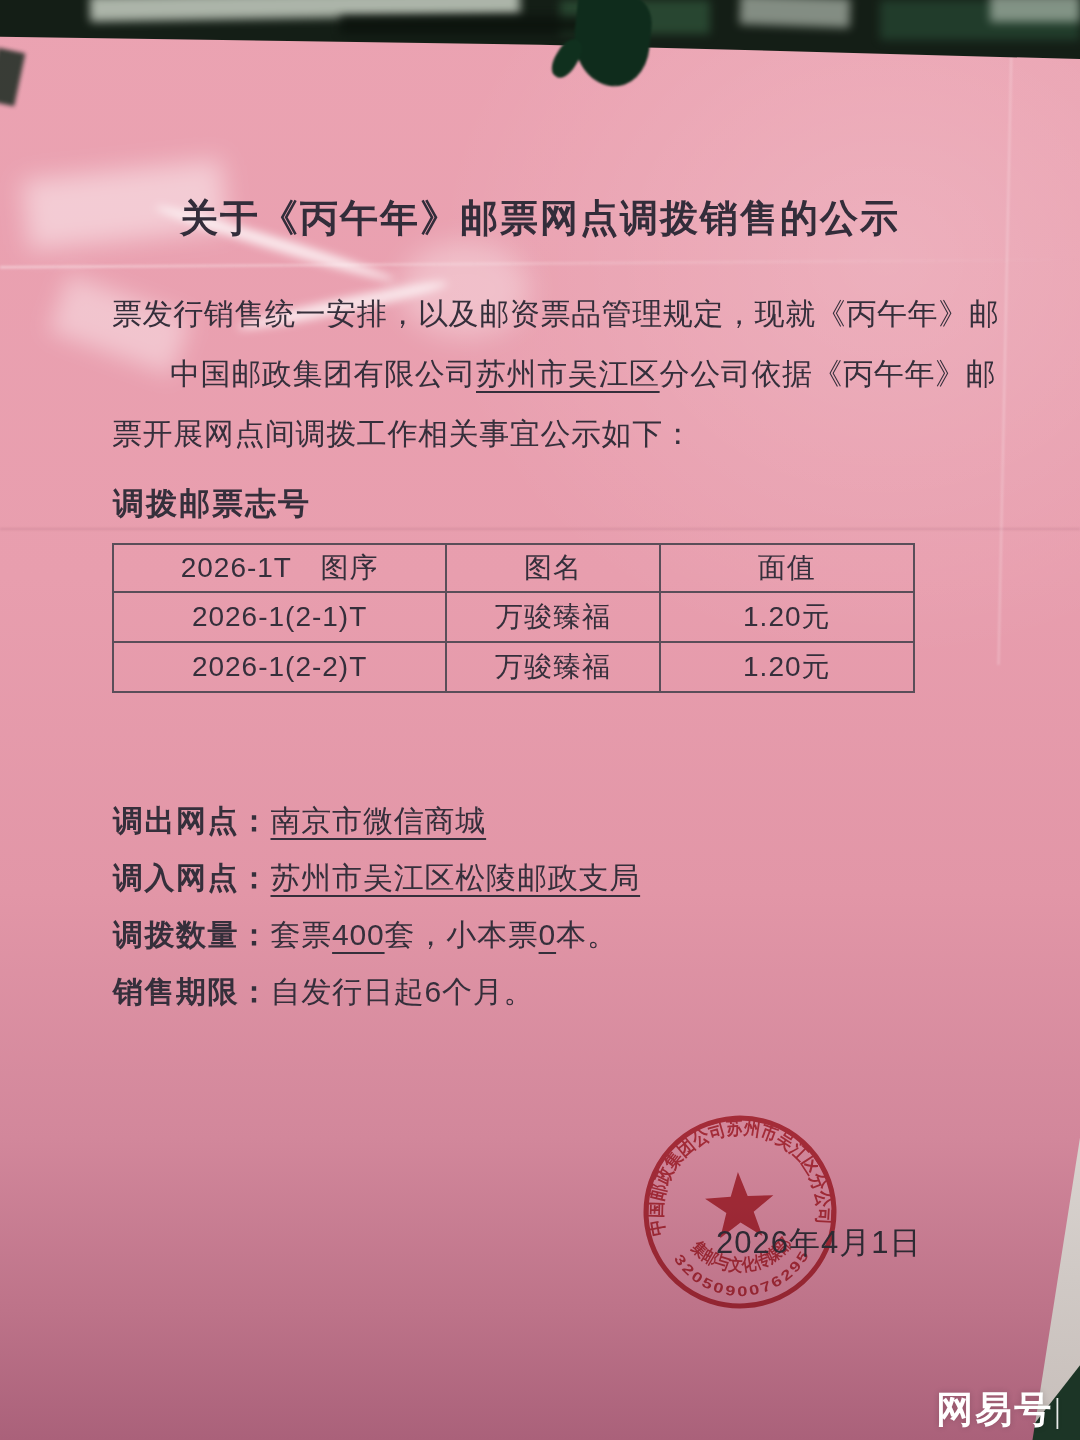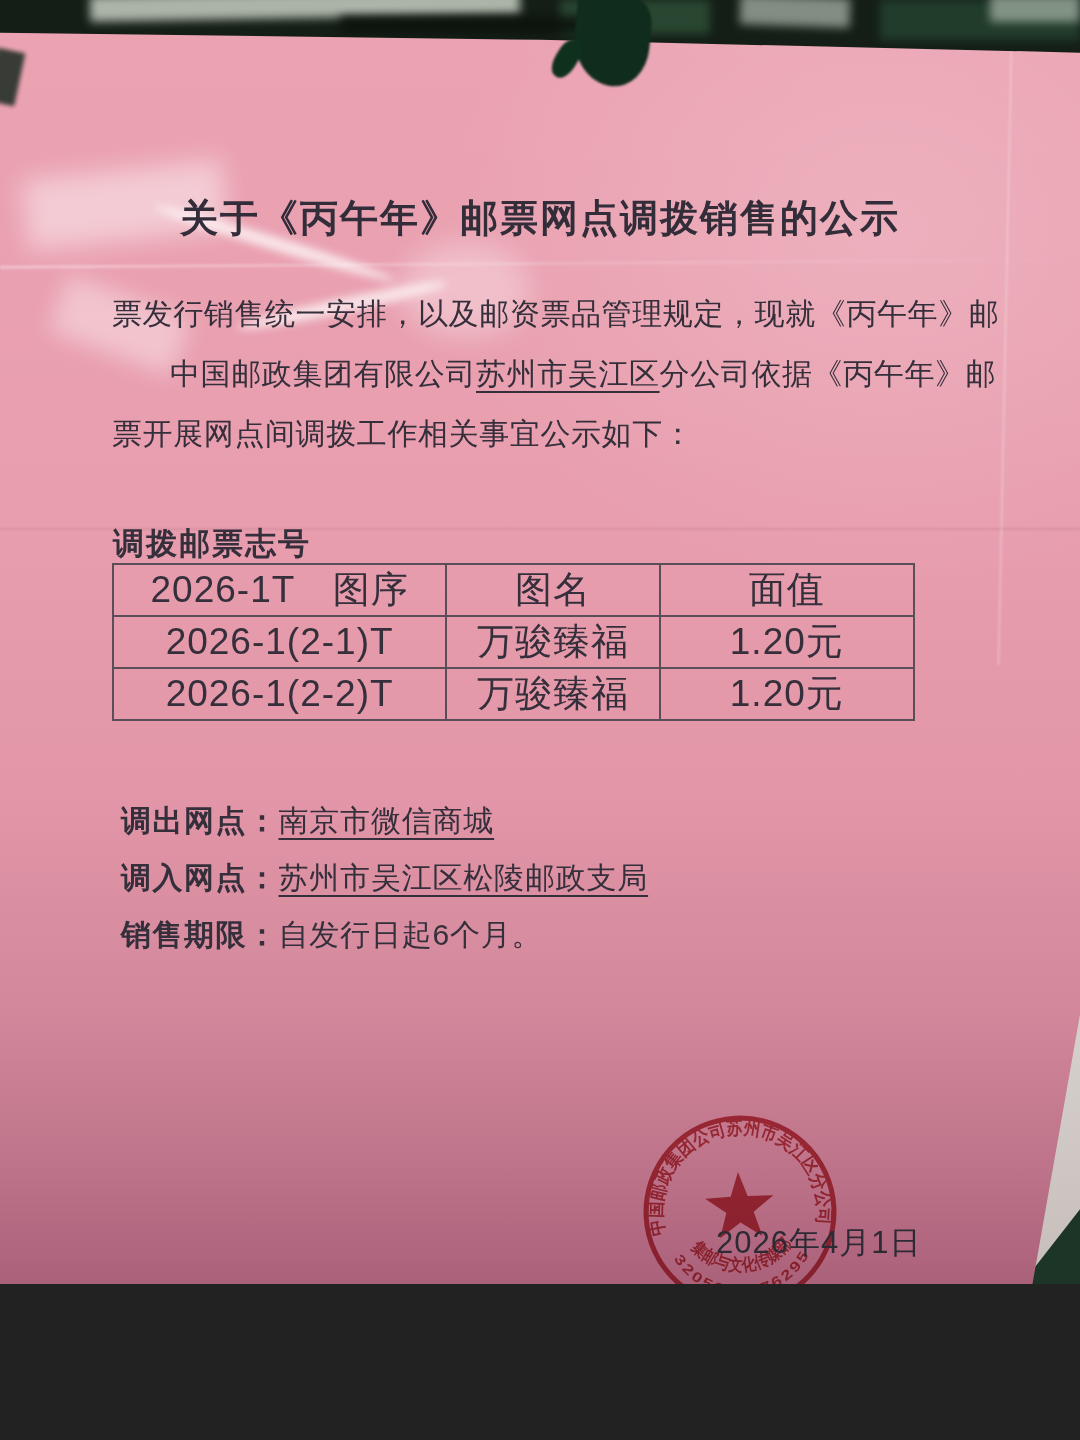--- a/index.html
+++ b/index.html
@@ -1,17 +1,17 @@
 <!DOCTYPE html>
 <html><head>
 <meta charset="utf-8">
 <style>
   html,body{margin:0;padding:0;background:#222;}
   *{box-sizing:border-box;font-family:"Liberation Sans",sans-serif;}
-  .stage{position:relative;width:1080px;height:1284px;overflow:hidden;background:#4d7c0f;}
+  .stage{position:relative;width:1080px;height:1440px;overflow:hidden;background:#4d7c0f;}
 
   
   .shelf{position:absolute;left:0;top:0;right:0;height:78px;background:#141e16;overflow:hidden;}
   .shelf .streak{position:absolute;filter:blur(5px);}
   .s1{left:90px;top:-8px;width:430px;height:26px;background:#dfe7da;opacity:.75;transform:rotate(-1deg);}
   .s2{left:560px;top:0;width:150px;height:34px;background:#2e5138;opacity:.8;}
   .s3{left:740px;top:-4px;width:110px;height:30px;background:#dfe8dc;opacity:.55;transform:rotate(2deg);}
   .s4{left:880px;top:0;width:200px;height:40px;background:#24422f;opacity:.85;}
   .s5{left:340px;top:16px;width:260px;height:18px;background:#0c130d;opacity:.9;}
   .s6{left:990px;top:-6px;width:90px;height:28px;background:#e2eadf;opacity:.5;}
@@ -48,28 +48,28 @@
     transform:rotate(12deg);filter:blur(2px);opacity:.85;}
 
   
   .title{position:absolute;left:0;right:0;top:193px;text-align:center;
     font-size:38px;font-weight:700;letter-spacing:2px;color:#332d3a;}
   .para{position:absolute;left:112px;top:284px;width:860px;font-size:30px;letter-spacing:.6px;font-weight:500;}
   .para .line{height:60px;line-height:60px;white-space:nowrap;}
   .indent{display:inline-block;width:58px;}
   .u{text-decoration:underline;text-underline-offset:7px;text-decoration-thickness:2px;}
 
-  .section-head{position:absolute;left:113px;top:483px;font-size:31px;font-weight:700;letter-spacing:2px;margin-top:40px;}
+  .section-head{position:absolute;left:113px;top:483px;font-size:31px;font-weight:700;letter-spacing:2px;}
 
   table.stamps{position:absolute;left:112px;top:543px;width:803px;border-collapse:collapse;
-    font-size:37px;color:#352f3b;margin-top:20px;}
+    font-size:28px;color:#352f3b;}
   table.stamps td{border:2px solid #5a4e59;text-align:center;height:50px;padding:0;font-weight:500;letter-spacing:1px;}
   table.stamps tr.hdr td{height:48px;}
 
-  .details{position:absolute;left:113px;top:792px;font-size:30px;font-weight:500;letter-spacing:.8px;margin-left:8px;}
+  .details{position:absolute;left:113px;top:792px;font-size:30px;font-weight:500;letter-spacing:.8px;}
   .details .row{height:57px;line-height:57px;white-space:nowrap;}
   .details .lbl{font-weight:700;letter-spacing:1.5px;}
 
   
   .seal{position:absolute;left:640px;top:1112px;width:200px;height:200px;transform:rotate(-3deg);
     opacity:.93;mix-blend-mode:multiply;}
   .date-line{position:absolute;left:716px;top:1222px;font-size:31px;font-weight:500;letter-spacing:1px;
     color:#2e2a33;z-index:5;}
 
   
@@ -135,20 +135,21 @@
         <td>2026-1(2-2)T</td>
         <td>万骏臻福</td>
         <td>1.20元</td>
       </tr>
     </tbody>
       </table>
 
     <div class="details">
       <div class="row"><span class="lbl">调出网点：</span><span class="u">南京市微信商城</span></div>
       <div class="row"><span class="lbl">调入网点：</span><span class="u">苏州市吴江区松陵邮政支局</span></div>
+      <div class="row"><span class="lbl">调拨数量：</span><span>套票</span><span class="u">400</span><span>套，小本票</span><span class="u">0</span><span>本。</span></div>
       <div class="row"><span class="lbl">销售期限：</span><span>自发行日起6个月。</span></div>
     </div>
 
     <svg class="seal" viewBox="0 0 200 200">
       <circle cx="100" cy="100" r="94" fill="none" stroke="#c2434e" stroke-width="5"></circle>
       <polygon fill="#c2434e" points="100,60 108.5,84.4 134.2,84.9 113.7,100.4 121.2,125.1 100,110.4 78.8,125.1 86.3,100.4 65.8,84.9 91.5,84.4"></polygon>
       <defs>
         <path id="arcTop" d="M 24.7 120.2 A 78 78 0 1 1 175.3 120.2" fill="none"></path>
         <path id="arcDept" d="M 48 132 A 64 64 0 0 0 152 132" fill="none"></path>
         <path id="arcNum" d="M 28 136 A 78 78 0 0 0 172 136" fill="none"></path>

